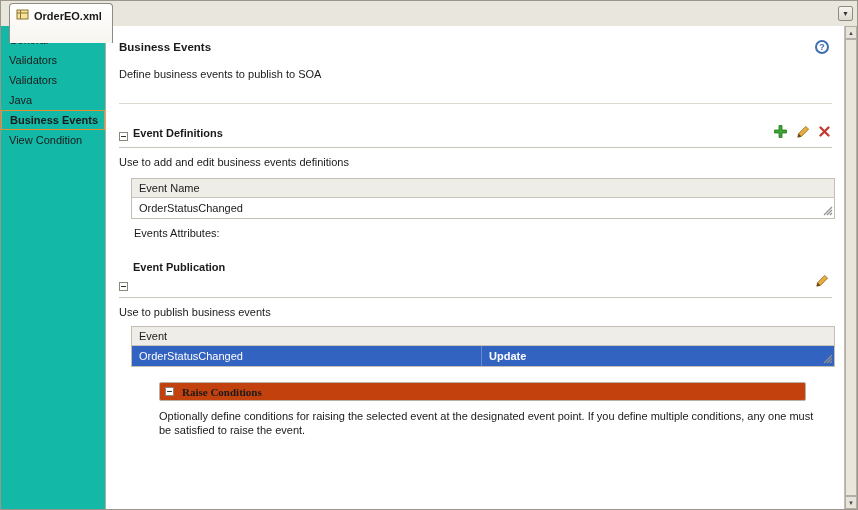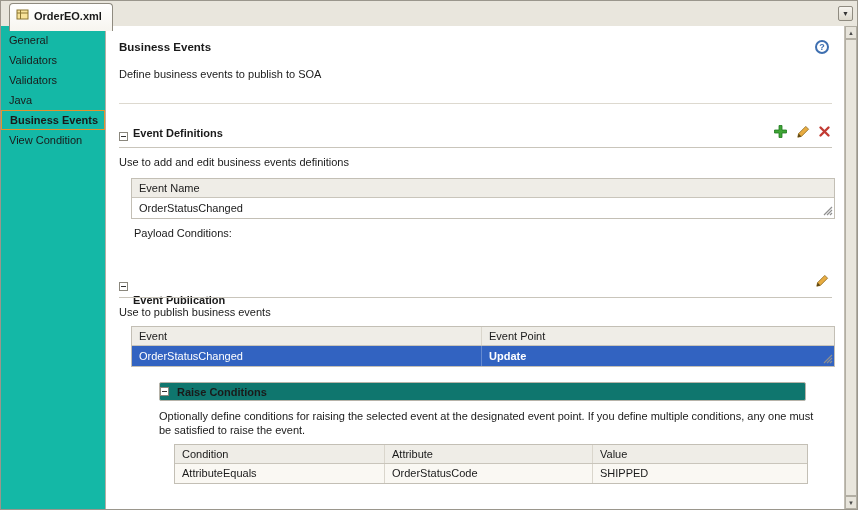--- a/index.html
+++ b/index.html
@@ -4,21 +4,21 @@
 <style>
   html,body{margin:0;padding:0;background:#d8d5cc;}
   .root{
     position:relative;width:858px;height:510px;background:#ffffff;
     font-family:"Liberation Sans", sans-serif;font-size:11px;color:#1a1a1a;
     border:1px solid #9a968c;box-sizing:border-box;overflow:hidden;
   }
   
   .tabstrip{position:absolute;left:0;top:0;right:0;height:25px;background:#e9e6dd;border-bottom:1px solid #b3afa4;}
   .tab{position:absolute;left:8px;top:2px;height:23px;display:flex;align-items:center;gap:5px;
-    padding:0 10px 4px 6px;background:linear-gradient(#ffffff,#f7f5ef);
+    padding:0 10px 16px 6px;background:linear-gradient(#ffffff,#f7f5ef);
     border:1px solid #8f8b80;border-bottom:none;border-radius:4px 4px 0 0;z-index:3;}
   .tab-label{font-weight:bold;}
   .tablist-btn{position:absolute;right:4px;top:5px;width:15px;height:15px;box-sizing:border-box;
     border:1px solid #8f8b80;background:linear-gradient(#f7f5f0,#ddd9cd);border-radius:2px;
     display:flex;align-items:center;justify-content:center;font-size:7px;color:#333;cursor:pointer;}
   
   .sidebar{position:absolute;left:0;top:25px;bottom:0;width:105px;background:#14b8a6;
     border-right:1px solid #b3afa4;box-sizing:border-box;padding-top:4px;}
   .side-item{height:20px;line-height:20px;padding:0 8px;cursor:pointer;white-space:nowrap;box-sizing:border-box;}
   .side-item.selected{border:1px solid #e2932e;font-weight:bold;line-height:18px;}
@@ -47,22 +47,22 @@
   .tbl{position:absolute;border:1px solid #c3bfb5;background:#ec4899;box-sizing:content-box;}
   .tbl .hdr{display:flex;background:#efede7;border-bottom:1px solid #c9c5bb;height:18px;line-height:18px;}
   .tbl .row{display:flex;height:20px;line-height:20px;background:#fff;align-items:center;}
   .tbl .cell{padding:0 7px;border-right:1px solid #dad6cc;overflow:hidden;white-space:nowrap;box-sizing:border-box;}
   .tbl .cell:last-child{border-right:none;}
   .tbl .row.selected{background:#3263c1;color:#ffffff;}
   .tbl .row.selected .cell{border-right-color:rgba(255,255,255,0.25);}
   .tbl .row.tinted{background:#faf8f3;height:19px;line-height:19px;}
   .grip{position:absolute;right:1px;bottom:2px;line-height:0;cursor:nwse-resize;}
   
-  .rc-bar{position:absolute;height:19px;border:1px solid #b7b3a9;background:#0f766e;box-sizing:border-box;
-    display:flex;align-items:center;gap:8px;border-radius:2px;}
+  .rc-bar{position:absolute;height:19px;border:1px solid #b7b3a9;background:#c2410c;box-sizing:border-box;
+    display:flex;align-items:center;padding-left:5px;gap:8px;border-radius:2px;font-family:Liberation Serif, serif;}
   .rc-bar .collapse-box{position:static;}
   .para{line-height:14px;}
 </style>
 </head>
 <body>
 
 <div class="root">
 
   <div class="tabstrip">
     <div class="tab">
@@ -127,69 +127,56 @@
       <div class="row">
         <div class="cell" style="flex:1;">OrderStatusChanged</div>
       </div>
       <span class="grip">
         <svg width="10" height="13" viewBox="0 0 10 13">
             <path d="M1 12 L9 4 M4 12 L9 7 M7 12 L9 10" stroke="#8f8f8f" stroke-width="1.2" fill="none"></path>
           </svg>
       </span>
     </div>
 
-    <div class="abs" style="left:27px;top:201px;">Payload Conditions:</div>
+    <div class="abs" style="left:27px;top:201px;">Events Attributes:</div>
 
     <div class="collapse-box" style="left:12px;top:256px;"></div>
-    <div class="abs section-title" style="left:26px;top:268px;">Event Publication</div>
+    <div class="abs section-title" style="left:26px;top:235px;">Event Publication</div>
     <div class="icon-row" style="right:15px;top:248px;">
       <span class="icon-btn">
         <svg width="14" height="14" viewBox="0 0 14 14">
           <path d="M9.8 1.4 L12.6 4.2 L5.4 11.4 L1.8 12.2 L2.6 8.6 Z" fill="#e8ac41" stroke="#8e6a1e" stroke-width="0.8"></path>
           <path d="M1.8 12.2 L2.6 8.6 L5.4 11.4 Z" fill="#5c4512"></path>
         </svg>
       </span>
     </div>
     <div class="rule" style="top:271px;"></div>
     <div class="abs" style="left:12px;top:280px;">Use to publish business events</div>
 
     <div class="tbl" style="left:24px;top:300px;width:702px;">
       <div class="hdr">
         <div class="cell" style="width:350px;">Event</div>
-        <div class="cell" style="flex:1;">Event Point</div>
       </div>
       <div class="row selected">
         <div class="cell" style="width:350px;">OrderStatusChanged</div>
         <div class="cell" style="flex:1;font-weight:bold;">Update</div>
       </div>
       <span class="grip">
         <svg width="10" height="13" viewBox="0 0 10 13">
             <path d="M1 12 L9 4 M4 12 L9 7 M7 12 L9 10" stroke="#8f8f8f" stroke-width="1.2" fill="none"></path>
           </svg>
       </span>
     </div>
 
     <div class="rc-bar" style="left:52px;top:356px;width:647px;">
       <span class="collapse-box"></span>
       <span class="section-title">Raise Conditions</span>
     </div>
     <div class="abs para" style="left:52px;top:383px;width:660px;">Optionally define conditions for raising the selected event at the designated event point. If you define multiple conditions, any one must be satisfied to raise the event.</div>
 
-    <div class="tbl" style="left:67px;top:418px;width:632px;">
-      <div class="hdr">
-        <div class="cell" style="width:210px;">Condition</div>
-        <div class="cell" style="width:208px;">Attribute</div>
-        <div class="cell" style="flex:1;">Value</div>
-      </div>
-      <div class="row tinted">
-        <div class="cell" style="width:210px;">AttributeEquals</div>
-        <div class="cell" style="width:208px;">OrderStatusCode</div>
-        <div class="cell" style="flex:1;">SHIPPED</div>
-      </div>
-    </div>
 
   </div>
 
   <div class="vscroll">
     <div class="scroll-btn scroll-up">
       <span>▲</span>
     </div>
     <div class="scroll-thumb"></div>
     <div class="scroll-btn scroll-down">
       <span>▼</span>

